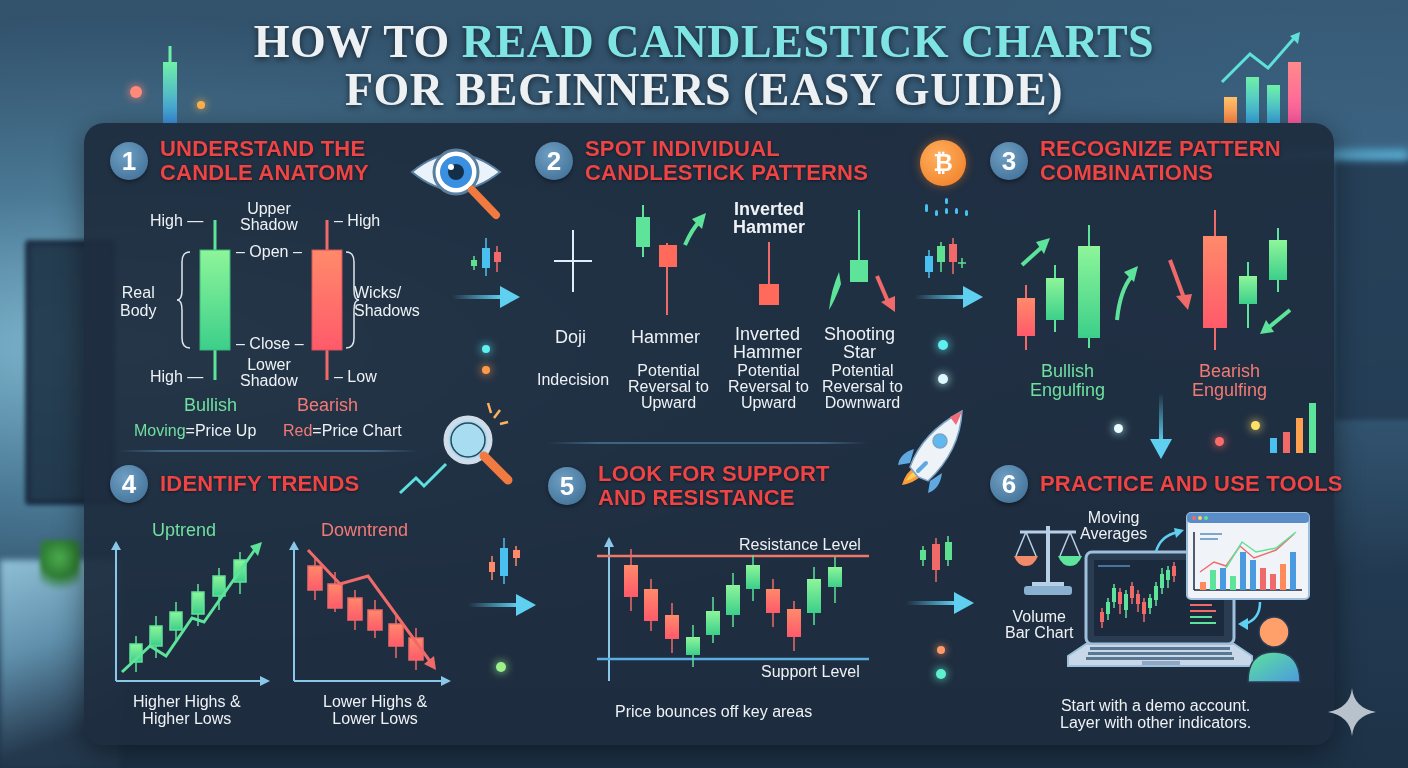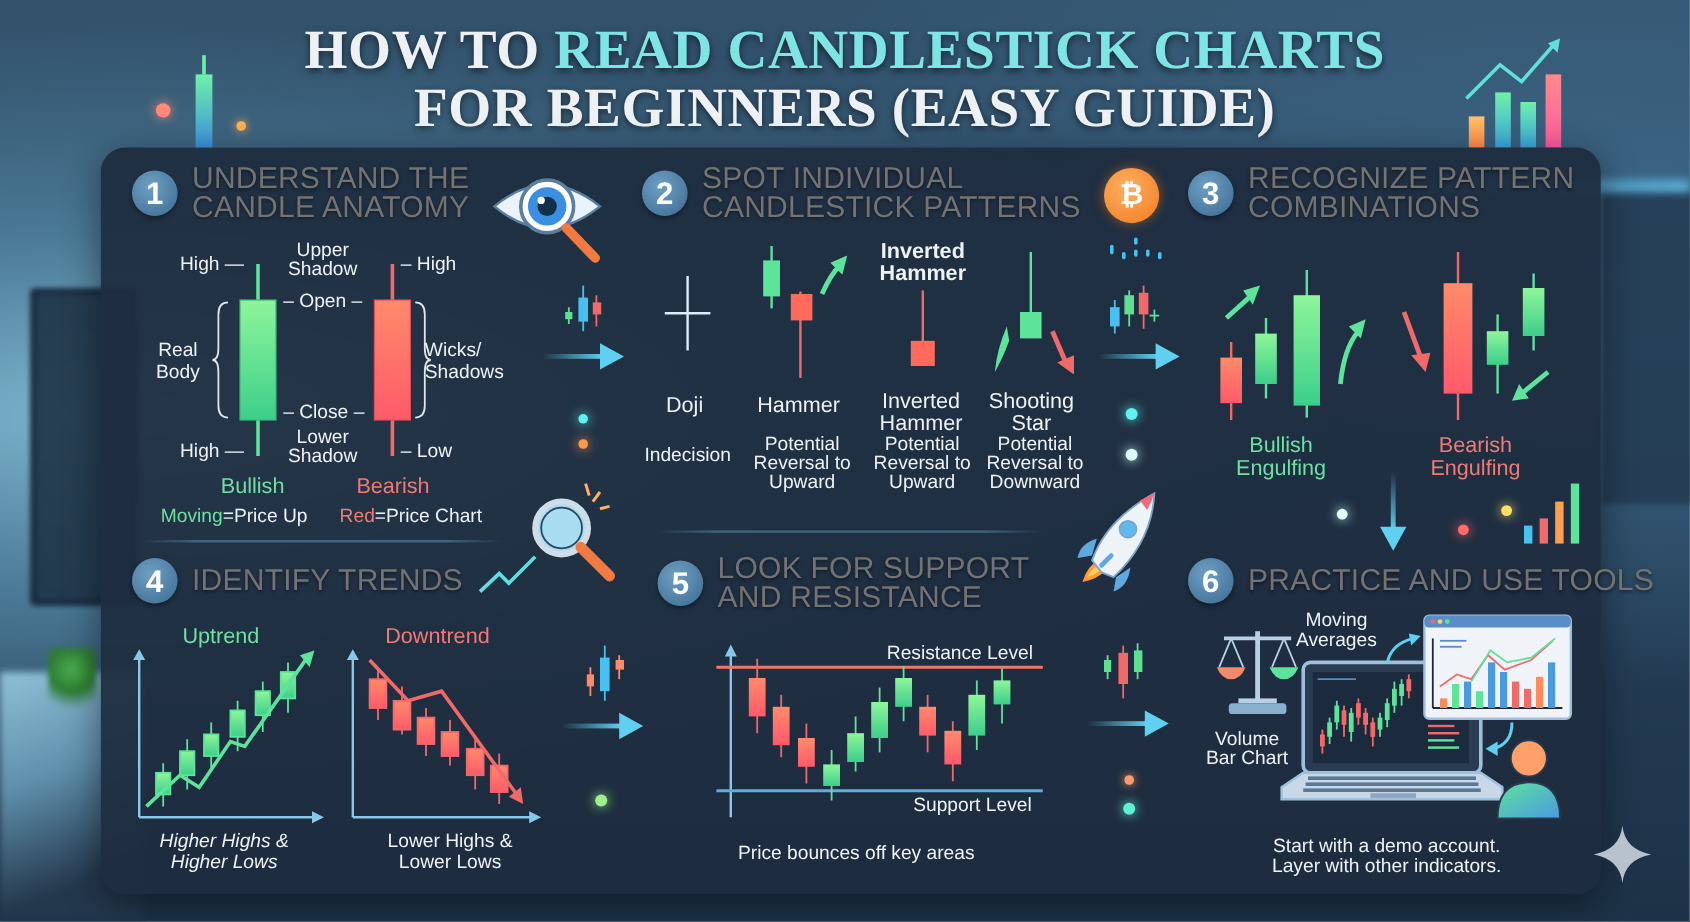--- a/index.html
+++ b/index.html
@@ -50,21 +50,21 @@
   .step-head { display: flex; align-items: center; gap: 12px; }
   .step-num {
     width: 38px; height: 38px; border-radius: 50%;
     background: radial-gradient(circle at 40% 35%, #6f9fc3 0%, #4b7aa0 70%, #3d6788 100%);
     display: flex; align-items: center; justify-content: center;
     font-weight: bold; font-size: 26px; color: #fff;
     box-shadow: 0 2px 4px rgba(0,0,0,.4);
     flex-shrink: 0;
   }
   .step-title {
-    font-weight: normal; font-size: 25px; line-height: 24px; color: #737373;
+    font-weight: bold; font-size: 22px; line-height: 24px; color: #ef4444;
     text-transform: uppercase; letter-spacing: 0.2px;
     text-shadow: 0 1px 3px rgba(0,0,0,.5);
   }
   .lbl { position: absolute; font-size: 16px; line-height: 17px; color: #eef2f5; text-align: center; white-space: nowrap; }
   .lbl.bold { font-weight: normal; font-size: 18px; line-height: 18px; }
   .green { color: #6fe0a0; }
   .red { color: #f27a75; }
   .divider { position: absolute; height: 2px; background: linear-gradient(90deg, transparent, #4a7a9a 15%, #4a7a9a 85%, transparent); opacity: .7; }
   .glow-dot { position: absolute; border-radius: 50%; }
   svg { position: absolute; overflow: visible; }
@@ -168,21 +168,21 @@
 </svg>
 <svg style="left:344px;top:250px;width:16px;height:100px;">
   <path d="M2,2 Q10,2 10,12 L10,40 Q10,50 15,50 Q10,50 10,60 L10,88 Q10,98 2,98" fill="none" stroke="#dfe6ec" stroke-width="1.5"></path>
 </svg>
 
 <div class="lbl" style="left:150px;top:212px;">High —</div>
 <div class="lbl" style="left:240px;top:201px;white-space:pre-line;line-height:16px;">Upper
 Shadow</div>
 <div class="lbl" style="left:334px;top:212px;">– High</div>
 <div class="lbl" style="left:236px;top:243px;">– Open –</div>
-<div class="lbl" style="left:130px;top:284px;white-space:pre-line;line-height:18px;">Real
+<div class="lbl" style="left:120px;top:284px;white-space:pre-line;line-height:18px;">Real
 Body</div>
 <div class="lbl" style="left:354px;top:284px;white-space:pre-line;line-height:18px;text-align:left;">Wicks/
 Shadows</div>
 <div class="lbl" style="left:236px;top:335px;">– Close –</div>
 <div class="lbl" style="left:150px;top:368px;">High —</div>
 <div class="lbl" style="left:240px;top:357px;white-space:pre-line;line-height:16px;">Lower
 Shadow</div>
 <div class="lbl" style="left:334px;top:368px;">– Low</div>
 <div class="lbl bold green" style="left:184px;top:396px;">Bullish</div>
 <div class="lbl bold red" style="left:297px;top:396px;">Bearish</div>
@@ -434,21 +434,21 @@
     <line x1="87" y1="60" x2="87" y2="98"></line>
       <rect x="80" y="70" width="14" height="20"></rect>
     <line x1="108" y1="74" x2="108" y2="118"></line>
       <rect x="101" y="84" width="14" height="22"></rect>
     <line x1="128" y1="88" x2="128" y2="130"></line>
       <rect x="121" y="98" width="14" height="22"></rect>
   </g>
   <polyline points="20,10 52,44 80,36 144,124" fill="none" stroke="#f06a6a" stroke-width="3"></polyline>
   <polygon points="148,130 136,124 146,116" fill="#f06a6a"></polygon>
 </svg>
-<div class="lbl" style="left:133px;top:693px;white-space:pre-line;font-style:italic;">Higher Highs &amp;
+<div class="lbl" style="left:133px;top:693px;white-space:pre-line;">Higher Highs &amp;
 Higher Lows</div>
 <div class="lbl" style="left:311px;top:693px;white-space:pre-line;margin-left:12px;">Lower Highs &amp;
 Lower Lows</div>
 
 <svg style="left:486px;top:536px;width:36px;height:50px;">
   <line x1="6" y1="20" x2="6" y2="44" stroke="#ff8a6a" stroke-width="1.5"></line>
     <rect x="3" y="26" width="6" height="10" fill="#ff8a6a"></rect>
   <line x1="18" y1="2" x2="18" y2="48" stroke="#4ac0f0" stroke-width="1.5"></line>
     <rect x="14" y="12" width="8" height="28" fill="#4ac0f0"></rect>
   <line x1="30" y1="10" x2="30" y2="30" stroke="#ff8a6a" stroke-width="1.5"></line>

